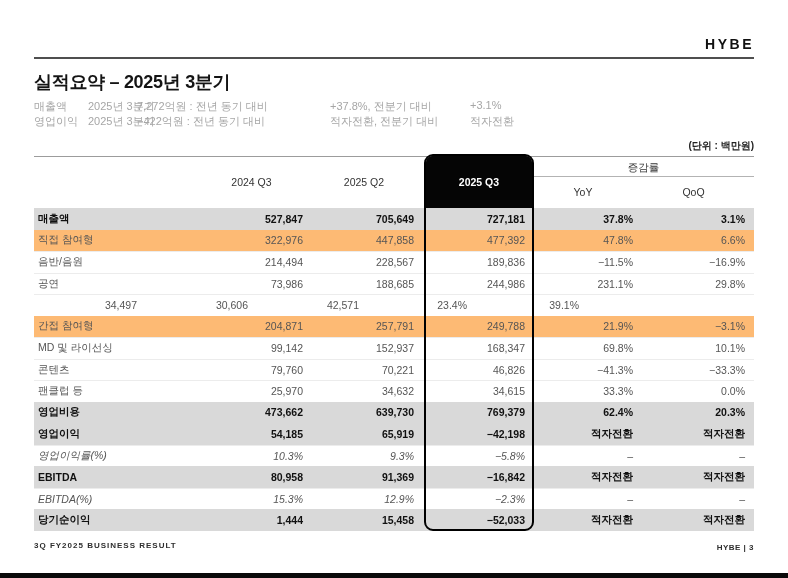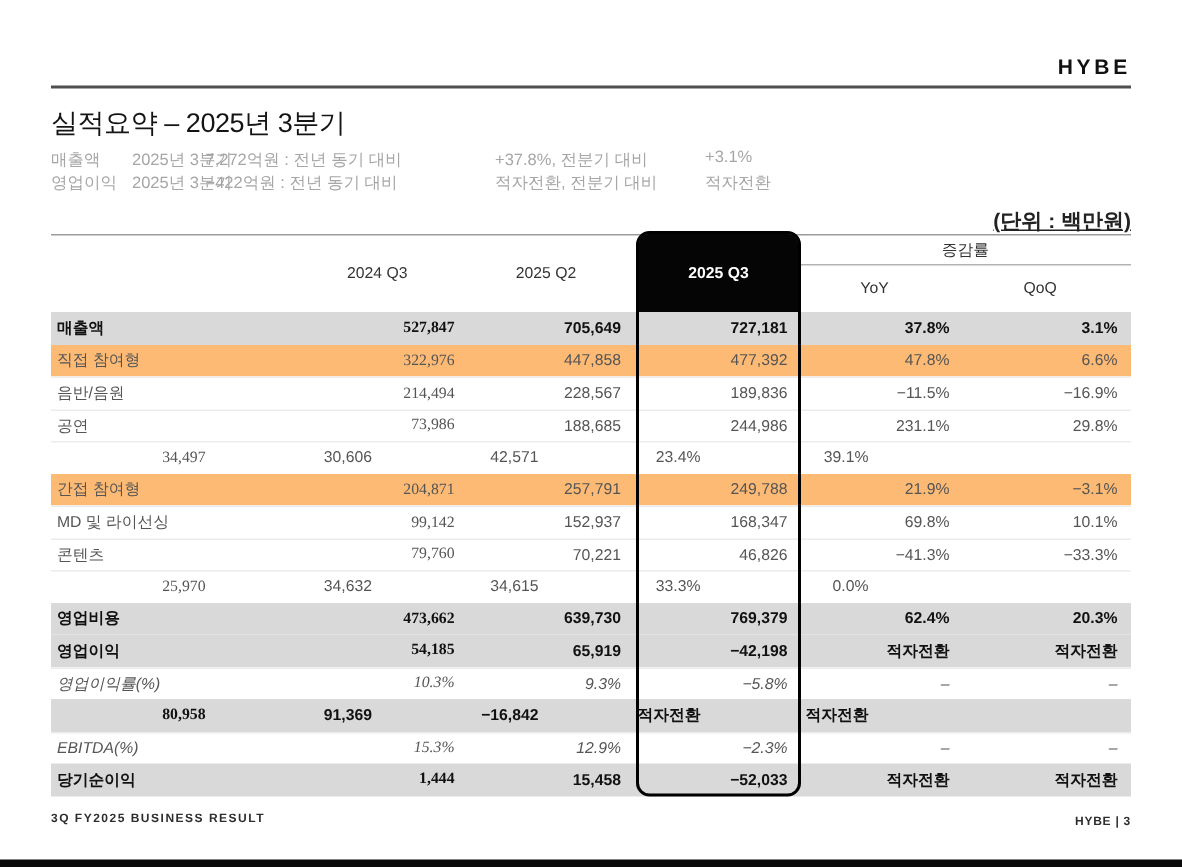--- a/index.html
+++ b/index.html
@@ -4,47 +4,47 @@
 <style>
   html,body{margin:0;padding:0;background:#fff;}
   .page{
     position:relative;width:788px;height:578px;background:#ffffff;overflow:hidden;
     font-family:"Liberation Sans","DejaVu Sans",sans-serif;color:#1a1a1a;
   }
   
   .logo{position:absolute;top:36px;right:34px;font-size:14px;font-weight:800;
         letter-spacing:2.5px;color:#111;}
   .top-rule{position:absolute;left:34px;top:57px;width:720px;height:2px;background:#4f4f4f;}
-  .title{position:absolute;left:34px;top:70px;margin:0;font-size:18px;font-weight:400;
+  .title{position:absolute;left:34px;top:70px;margin:0;font-size:18px;font-weight:700;
          letter-spacing:-0.3px;color:#141414;}
   .summary{position:absolute;left:0;top:99px;width:788px;font-size:11px;color:#a6a6a6;}
   .s-line{position:relative;height:15px;}
   .s-line span{position:absolute;top:0;white-space:nowrap;}
   .sc1{left:34px;} .sc2{left:88px;} .sc3{left:137px;} .sc4{left:330px;} .sc5{left:470px;}
-  .unit-note{position:absolute;right:34px;top:139px;font-size:14px;font-weight:600;color:#222;text-decoration:underline;}
+  .unit-note{position:absolute;right:34px;top:139px;font-size:10px;font-weight:600;color:#222;}
   
   .thead-rule{position:absolute;left:34px;top:156px;width:720px;height:1px;background:#9c9c9c;}
   .hcell{position:absolute;top:156px;height:40px;line-height:52px;text-align:center;
          font-size:10.5px;color:#333;box-sizing:border-box;padding-right:10px;}
   .h-2024{left:200px;width:113px;}
   .h-2025q2{left:313px;width:112px;}
   .h-group{position:absolute;left:533px;top:158px;width:221px;height:18px;line-height:18px;
            text-align:center;font-size:10.5px;color:#333;}
   .group-rule{position:absolute;left:533px;top:176px;width:221px;height:1px;background:#b3b3b3;}
   .h-yoy,.h-qoq{position:absolute;top:177px;height:31px;line-height:31px;text-align:center;
                 font-size:10.5px;color:#333;box-sizing:border-box;padding-right:10px;}
   .h-yoy{left:533px;width:110px;}
   .h-qoq{left:643px;width:111px;text-align:center;}
   
   .tbody{position:absolute;left:34px;top:208px;width:720px;}
   .trow{display:flex;height:21.5px;align-items:center;font-size:10.5px;color:#555;
         box-sizing:border-box;background:#fff;}
   .trow>div{box-sizing:border-box;white-space:nowrap;}
   .c-label{width:166px;padding-left:4px;text-align:left;}
-  .c-v1{width:113px;padding-right:10px;text-align:right;font-family:Liberation Serif, serif;}
+  .c-v1{width:113px;padding-right:10px;text-align:right;}
   .c-v2{width:112px;padding-right:11px;text-align:right;}
   .c-v3{width:108px;padding-right:8px;text-align:right;}
   .c-yoy{width:110px;padding-right:10px;text-align:right;}
   .c-qoq{width:111px;padding-right:9px;text-align:right;}
   .trow.strong{background:#d9d9d9;font-weight:700;color:#111;}
   .trow.sub{background:#fdba74;color:#555;}
   .trow.plain,.trow.italic{border-top:1px solid #ececec;}
   .trow.italic{font-style:italic;}
   
   .q3-box{position:absolute;left:424px;top:154px;width:110px;height:377px;
@@ -162,20 +162,21 @@
     <div class="trow plain">
       <div class="c-label">콘텐츠</div>
       <div class="c-v1">79,760</div>
       <div class="c-v2">70,221</div>
       <div class="c-v3">46,826</div>
       <div class="c-yoy">−41.3%</div>
       <div class="c-qoq">−33.3%</div>
     </div>
 
     <div class="trow plain">
+      <div class="c-label">팬클럽 등</div>
       <div class="c-v1">25,970</div>
       <div class="c-v2">34,632</div>
       <div class="c-v3">34,615</div>
       <div class="c-yoy">33.3%</div>
       <div class="c-qoq">0.0%</div>
     </div>
 
     <div class="trow strong">
       <div class="c-label">영업비용</div>
       <div class="c-v1">473,662</div>
@@ -197,20 +198,21 @@
     <div class="trow italic">
       <div class="c-label">영업이익률(%)</div>
       <div class="c-v1">10.3%</div>
       <div class="c-v2">9.3%</div>
       <div class="c-v3">−5.8%</div>
       <div class="c-yoy">–</div>
       <div class="c-qoq">–</div>
     </div>
 
     <div class="trow strong">
+      <div class="c-label">EBITDA</div>
       <div class="c-v1">80,958</div>
       <div class="c-v2">91,369</div>
       <div class="c-v3">−16,842</div>
       <div class="c-yoy">적자전환</div>
       <div class="c-qoq">적자전환</div>
     </div>
 
     <div class="trow italic">
       <div class="c-label">EBITDA(%)</div>
       <div class="c-v1">15.3%</div>

